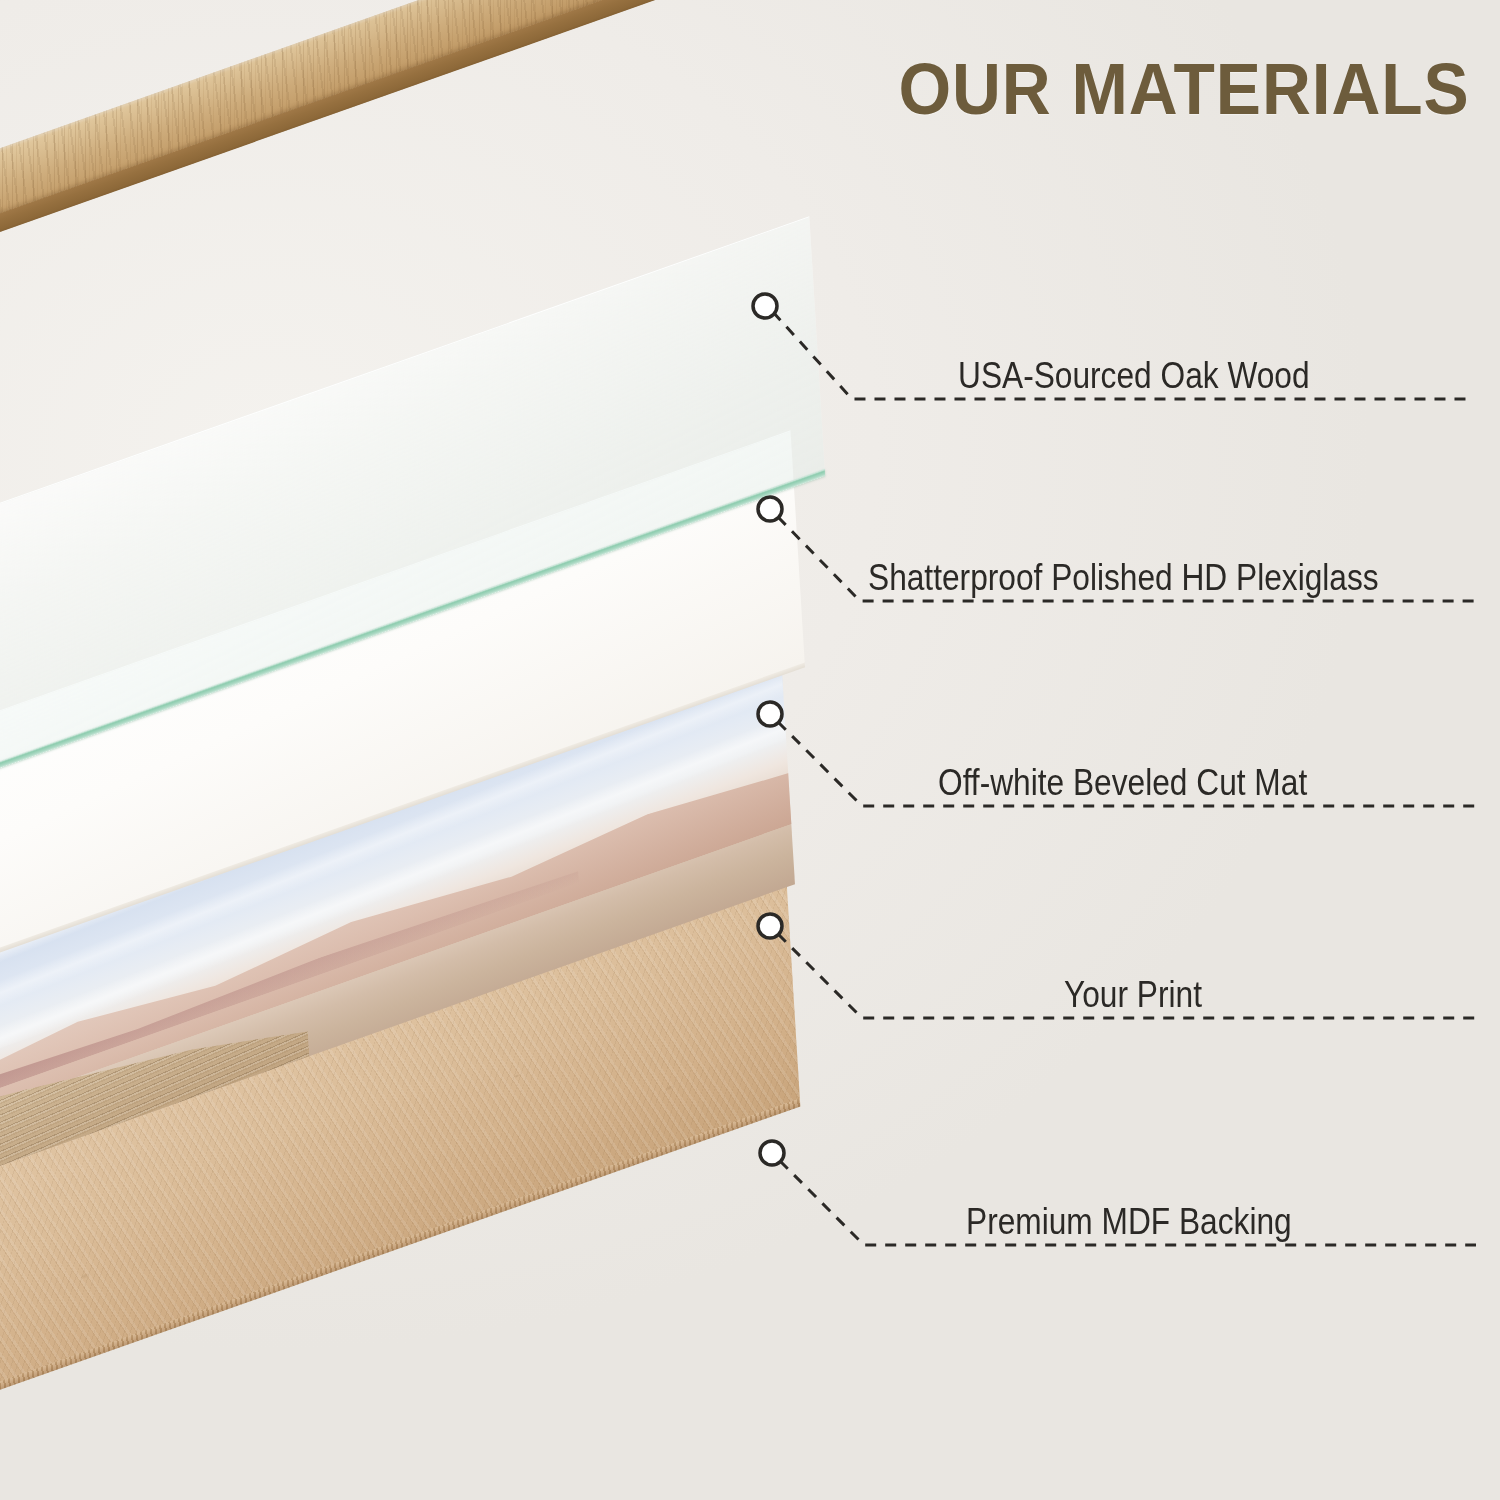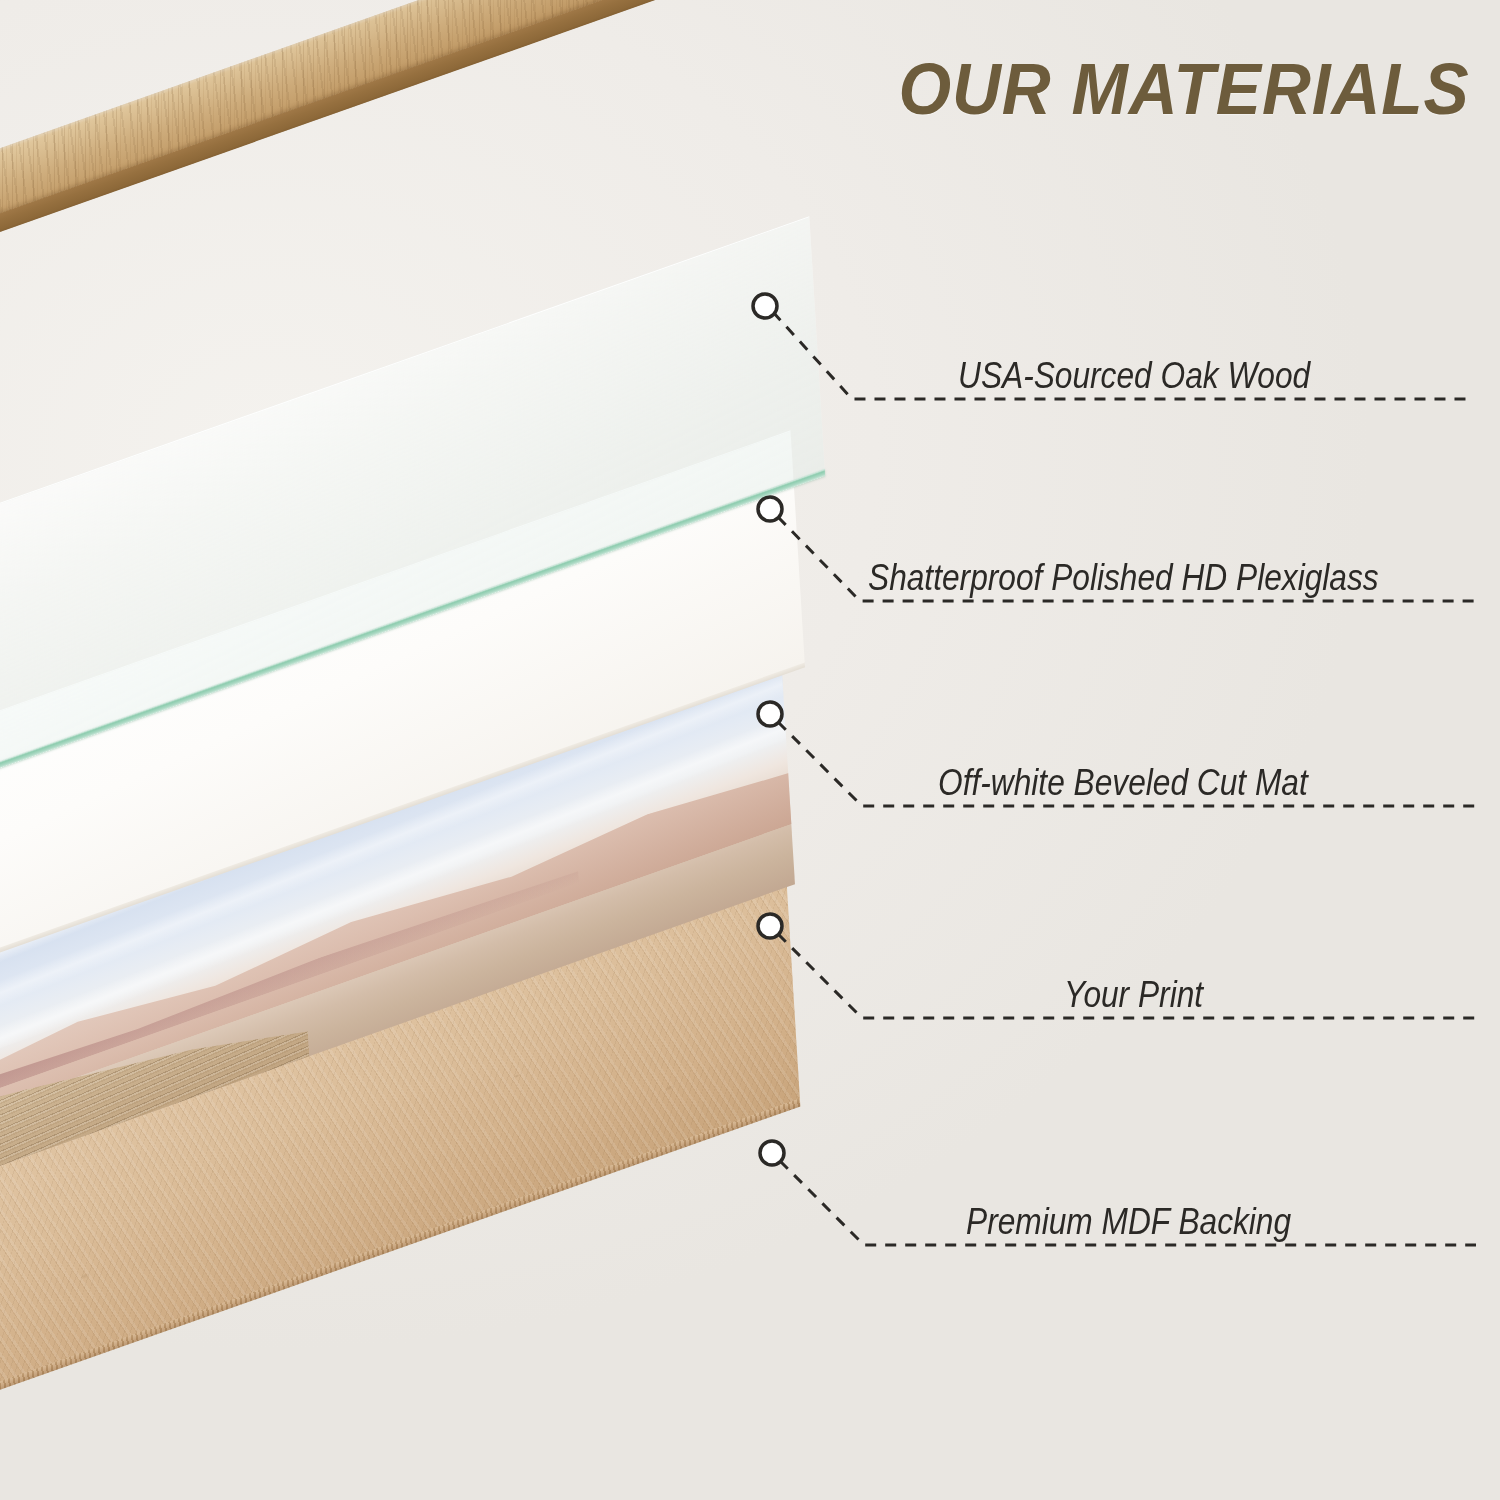--- a/index.html
+++ b/index.html
@@ -9,21 +9,20 @@
     font-family:"Liberation Sans", sans-serif;
     background:#efece8;
     overflow:hidden;
   }
   #stage {
     position:relative;
     width:1500px; height:1500px;
     background:
       radial-gradient(ellipse 1100px 900px at 18% 30%, #f4f2ee 0%, #efece8 55%, #e9e6e1 100%);
     overflow:hidden;
-    font-style:italic;
   }
 
   
   #title {
     position:absolute;
     right:30px; top:48px;
     font-size:72px;
     font-weight:bold;
     letter-spacing:1px;
     color:#6d5c3c;

